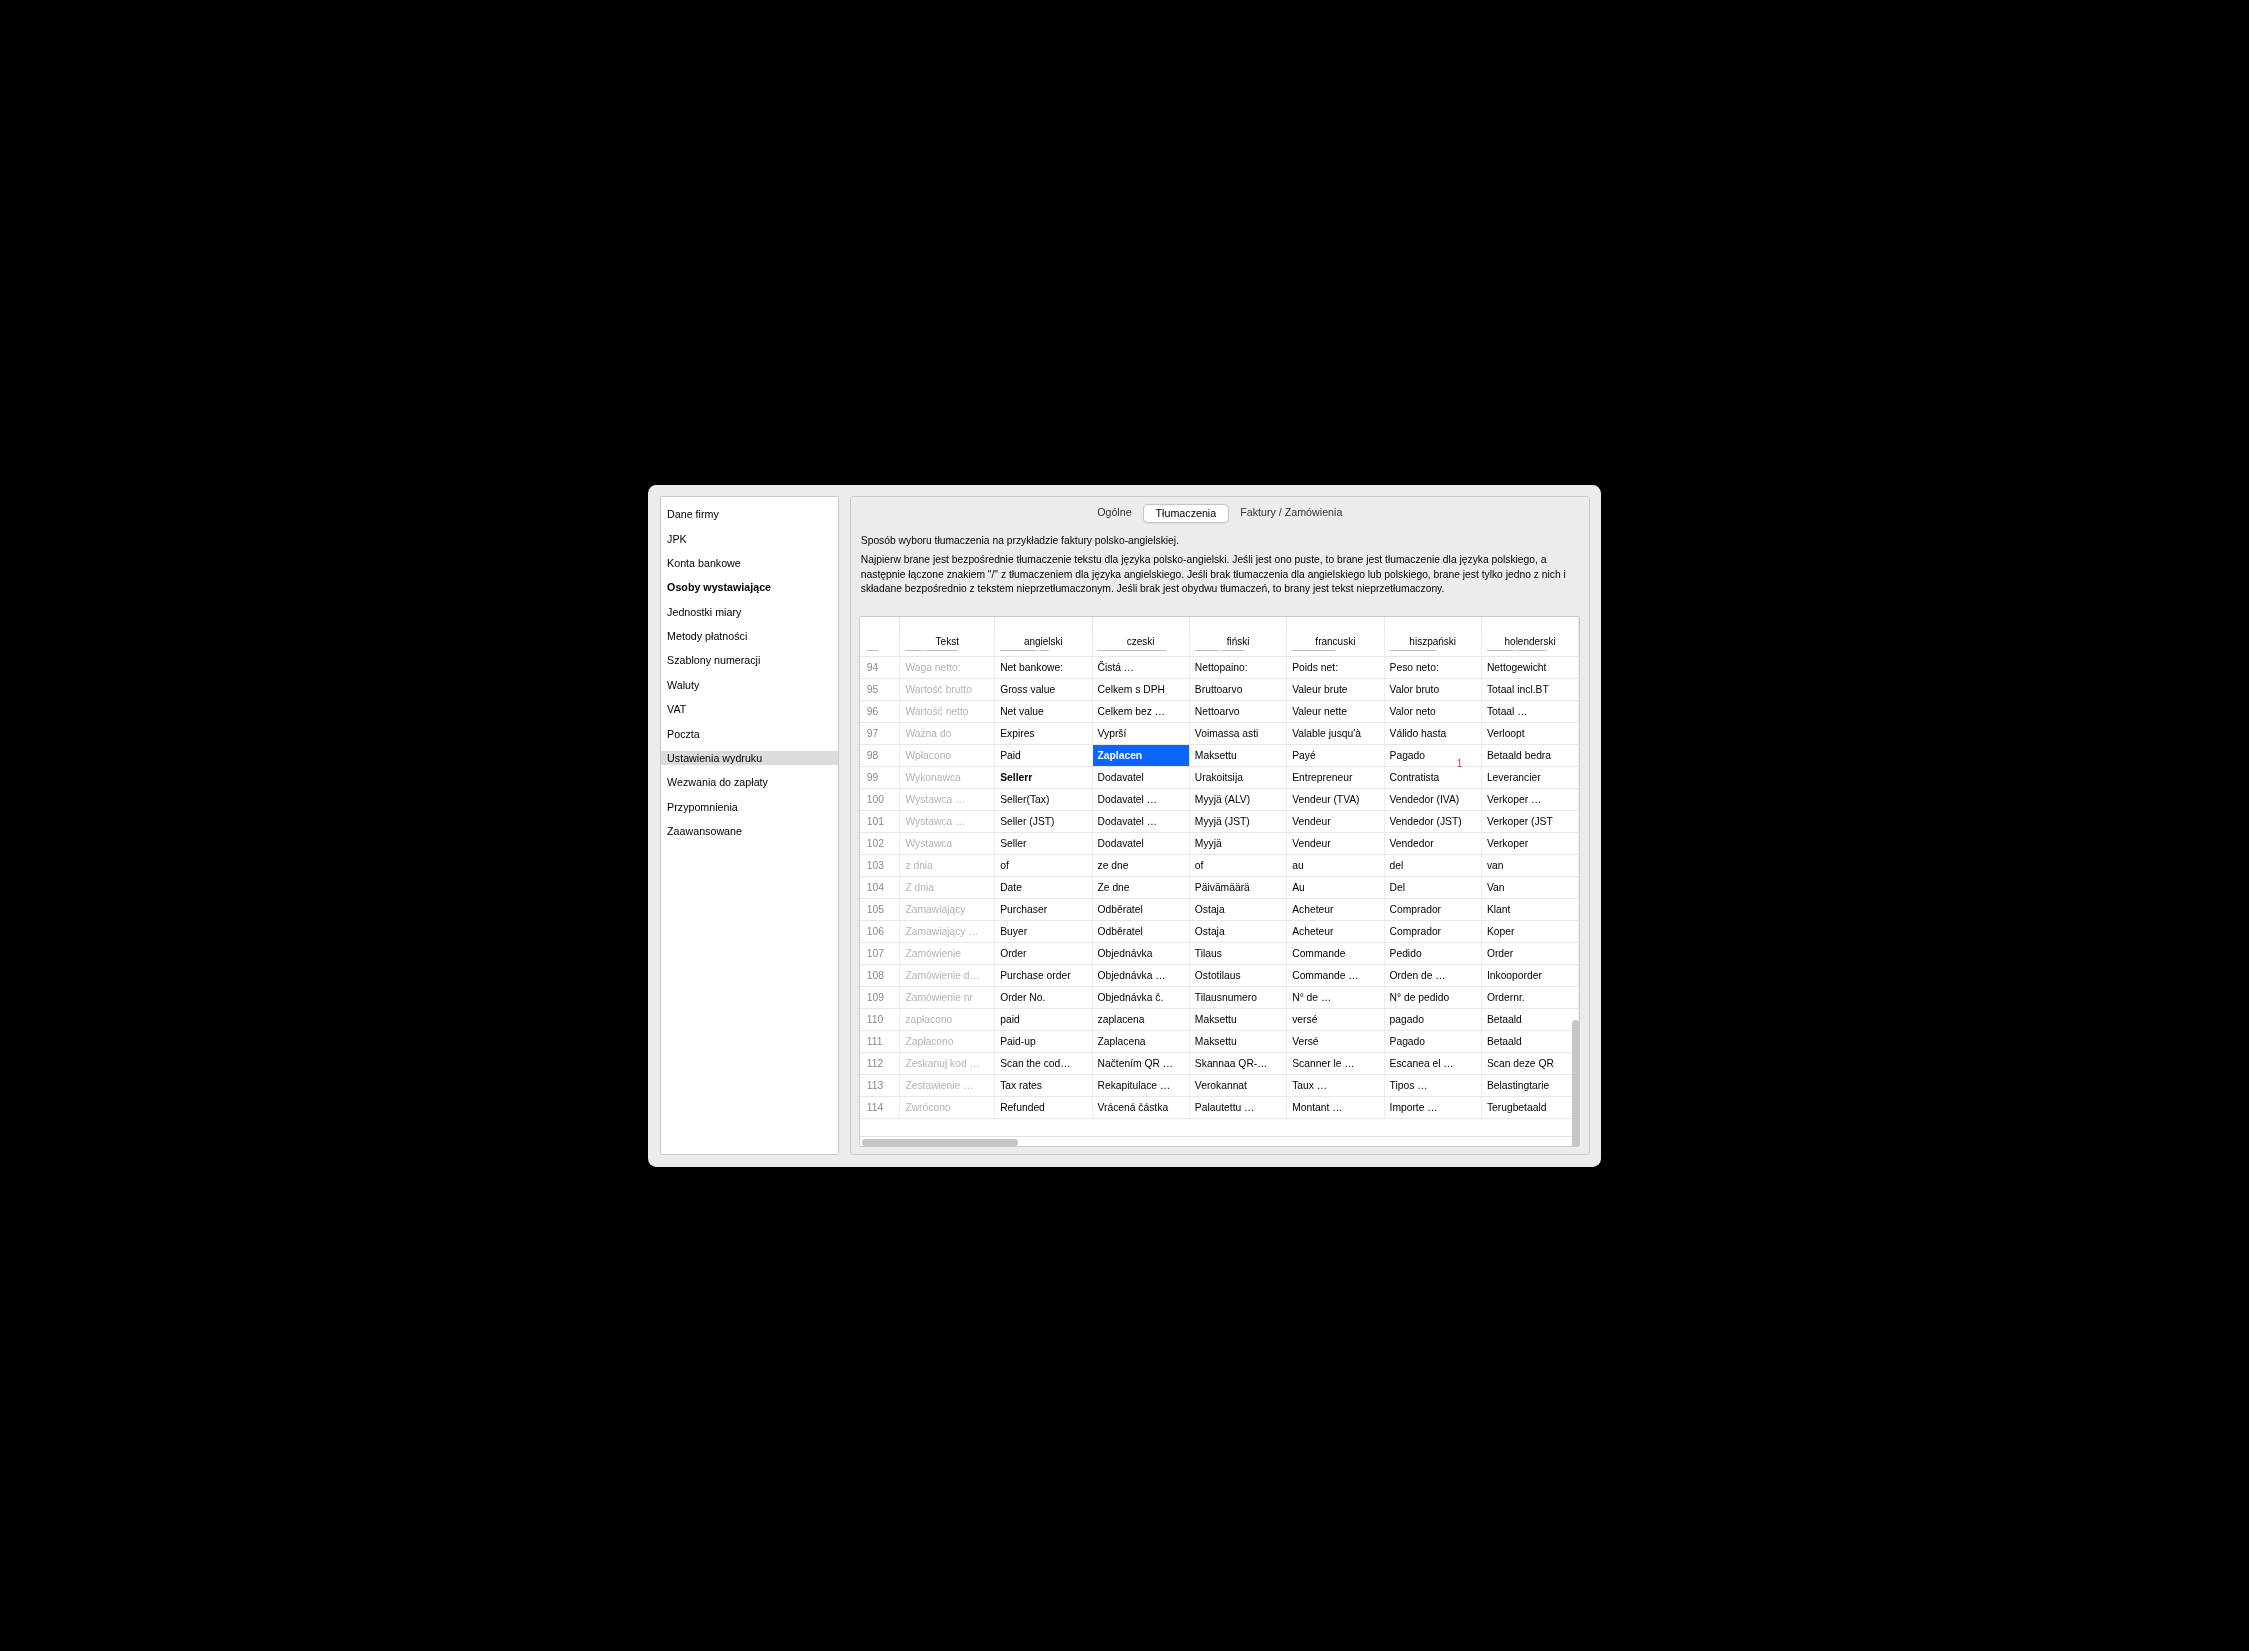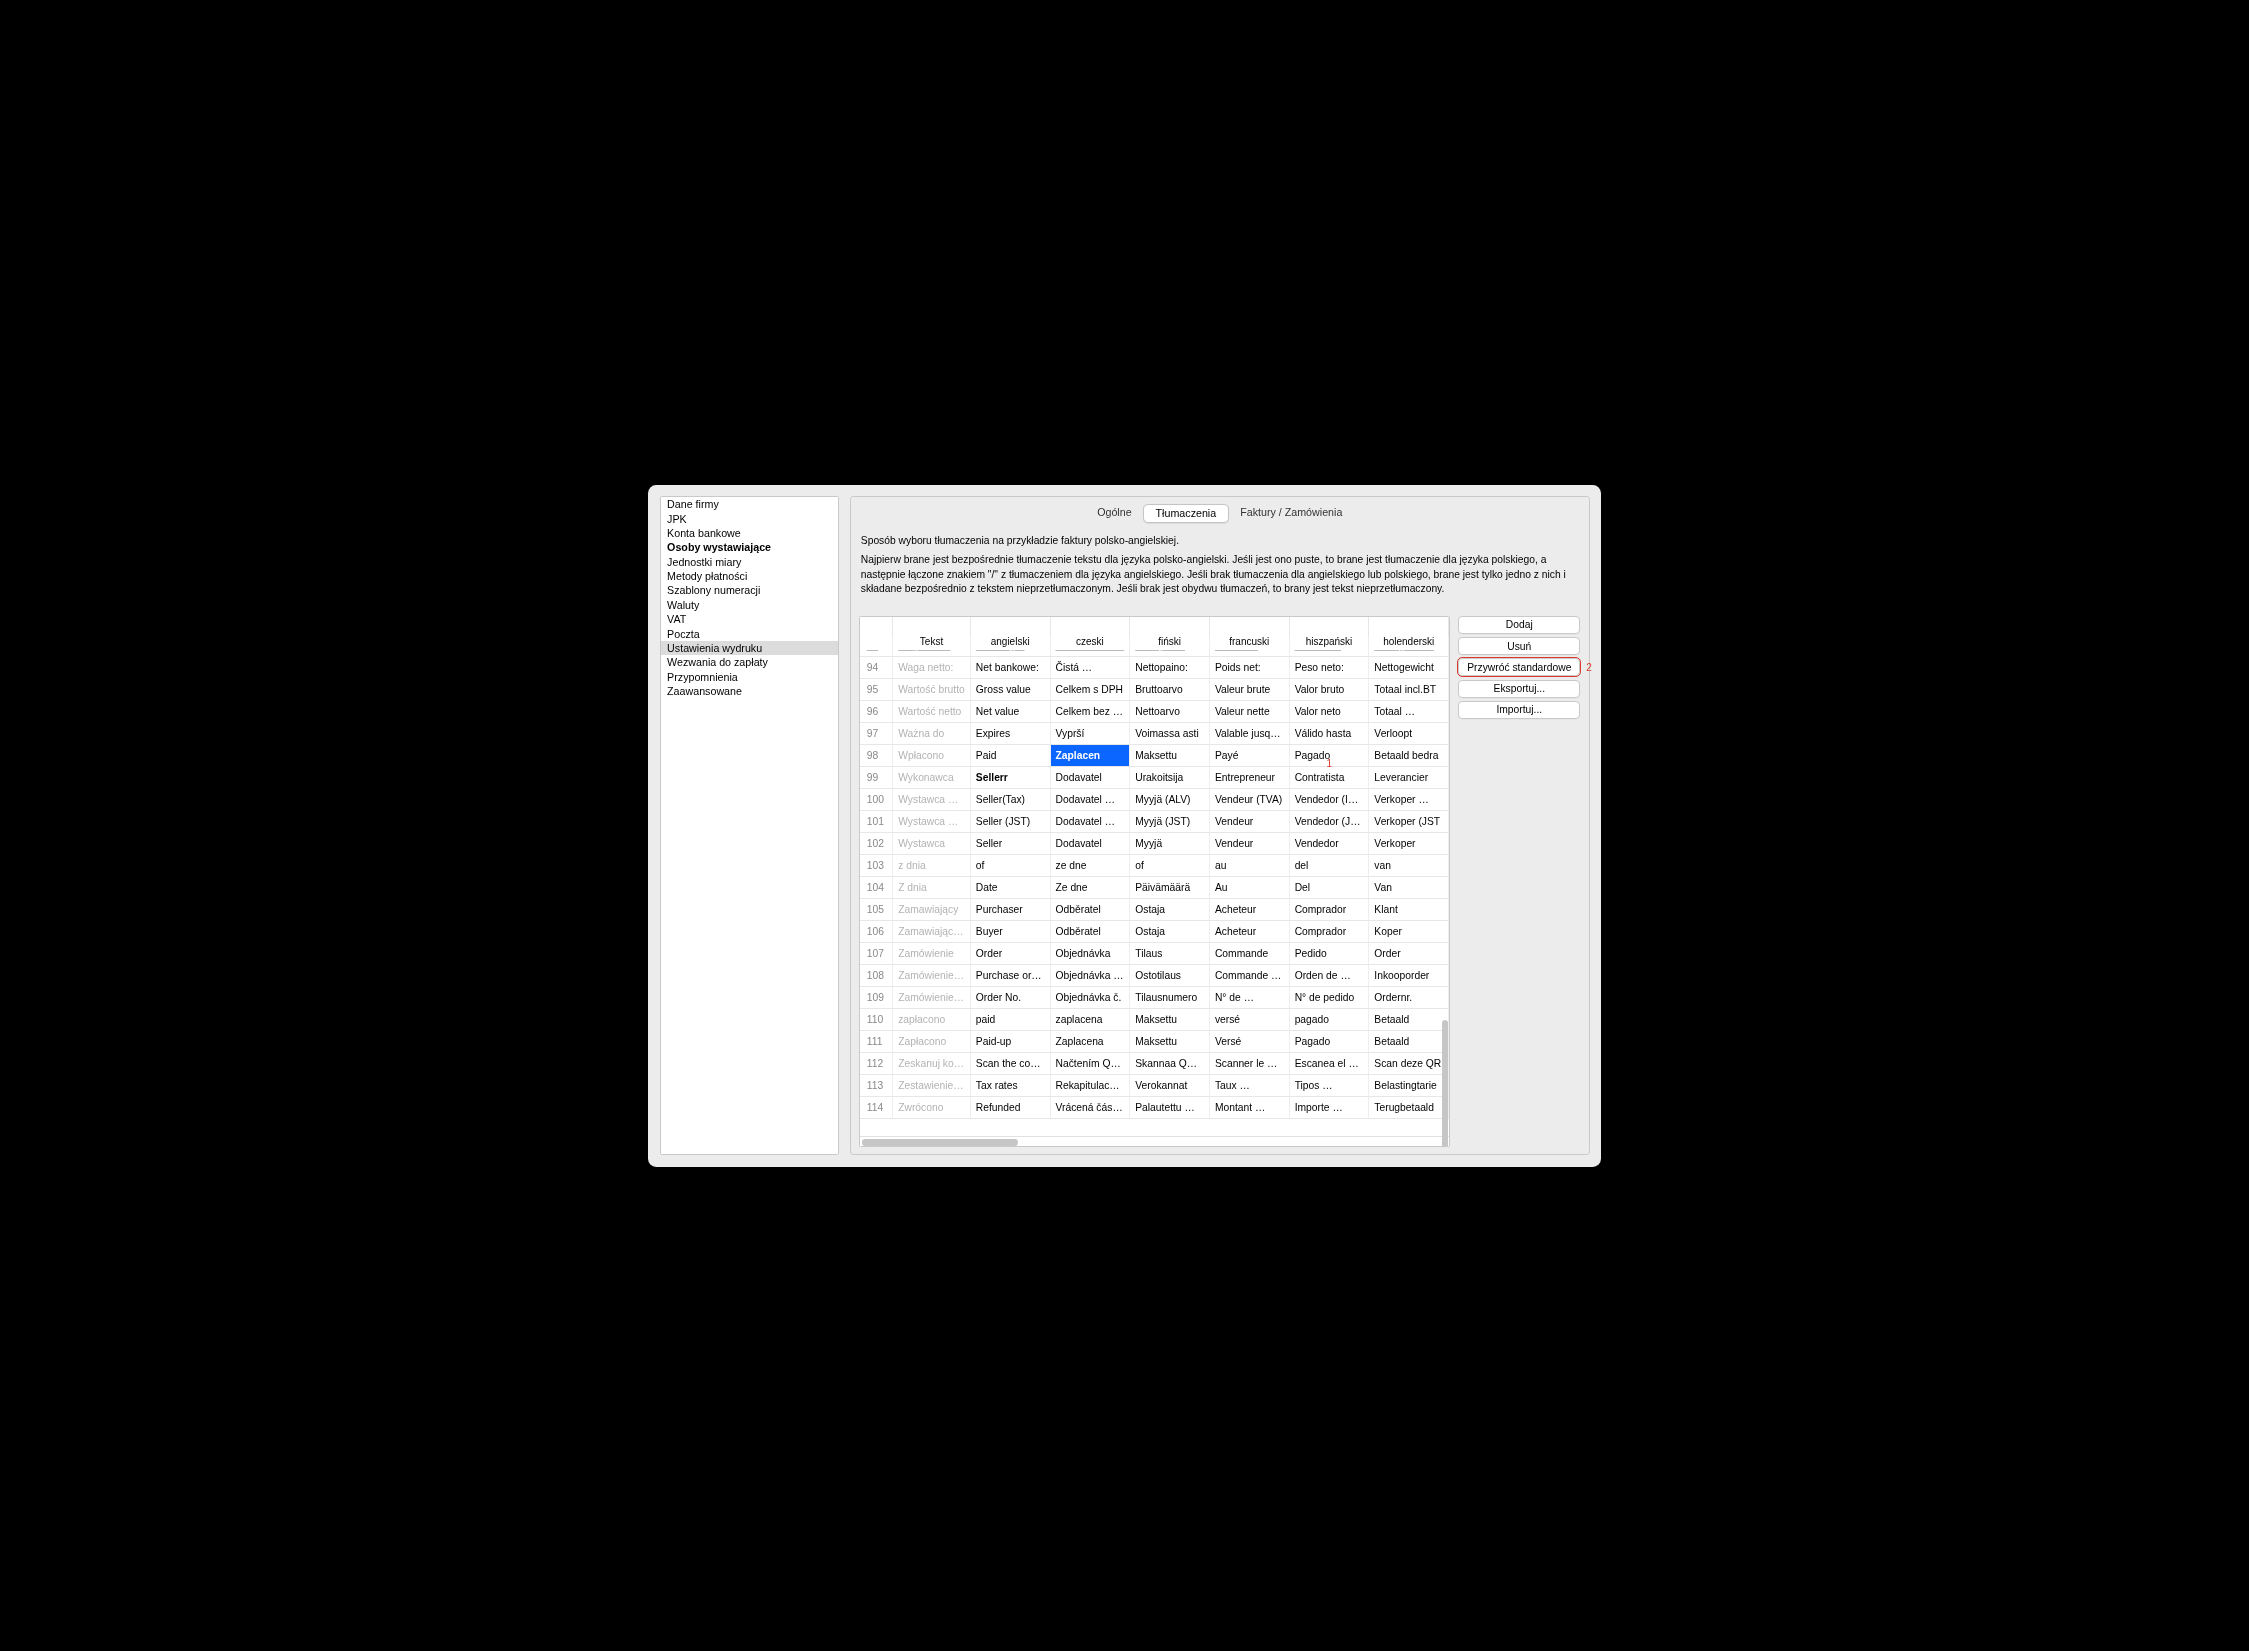--- a/index.html
+++ b/index.html
@@ -37,20 +37,21 @@
     border-radius: 1.6px;
     overflow-y: auto;
     flex-shrink: 0;
   }
   .sidebar-item {
     padding: 1.2px 6.6px;
     cursor: default;
     white-space: nowrap;
     overflow: hidden;
     text-overflow: ellipsis;
+    margin-top: 10px;
   }
   .sidebar-item.bold { font-weight: 600; }
   .sidebar-item.selected { background: #dcdcdc; }
   .main-area {
     flex: 1;
     display: flex;
     flex-direction: column;
     min-width: 0;
     min-height: 0;
     background: #ececec;
@@ -472,26 +473,18 @@
                 </tbody>
             </table>
           </div>
           <div class="hscroll-track">
             <div class="hscroll-thumb"></div>
           </div>
           <div class="vscroll-fake"></div>
           <span class="annot" style="right:117px; top:141px;">1</span>
         </div>
 
-        <div class="right-btns">
-          <div class="mac-btn">Dodaj</div>
-          <div class="mac-btn">Usuń</div>
-          <div class="mac-btn highlighted">Przywróć standardowe</div>
-          <div class="mac-btn">Eksportuj...</div>
-          <div class="mac-btn">Importuj...</div>
-          <span class="annot" style="right:-11.5px; top:46px;">2</span>
-        </div>
       </div>
     </div>
   </div>
 
 </div>
 
 
 </body></html>

